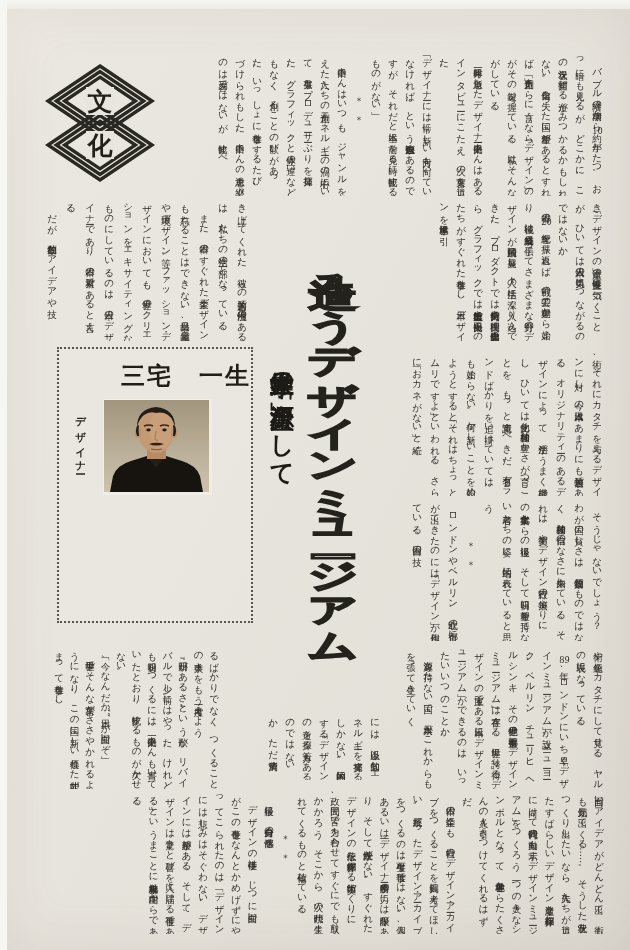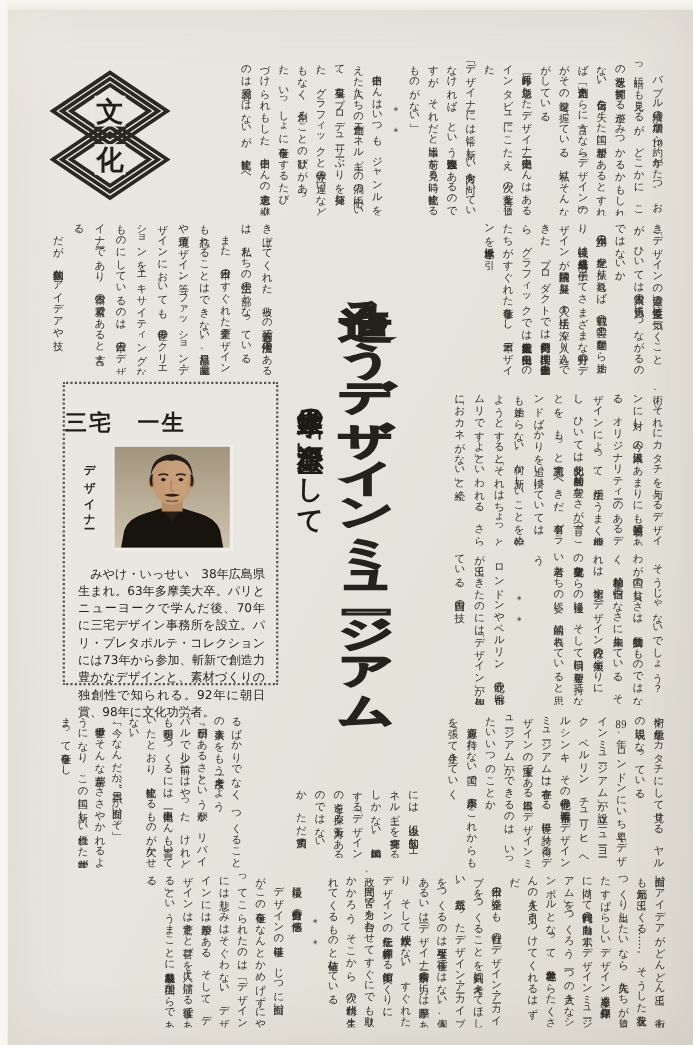--- a/index.html
+++ b/index.html
@@ -57,22 +57,22 @@
     font-size:24px;font-weight:700;letter-spacing:1px;
     color:#1d1b16;white-space:nowrap;
   }
   
   .profile-box{
     position:absolute;left:57px;top:347px;width:196px;height:276px;
     border:2px dotted #56544b;box-sizing:border-box;
     background:rgba(240,237,230,0.25);
   }
   .profile-name{
-    margin-top:22px;text-align:left;
-    font-size:20px;font-weight:700;letter-spacing:2px;color:#201e19;
+    margin-top:11px;text-align:right;
+    font-size:24px;font-weight:700;letter-spacing:2px;color:#201e19;
   }
   .photo-row{position:relative;height:100px;margin-top:7px;}
   .profile-role{
     position:absolute;left:15px;top:10px;
     writing-mode:vertical-rl;-webkit-writing-mode:vertical-rl;
     font-size:10.5px;letter-spacing:3px;color:#2a2823;font-weight:700;
   }
   .photo-frame{position:absolute;left:44px;top:0px;width:107px;height:94px;background:#efede6;padding:1px;}
   .profile-bio{
     padding:9px 10px 0 12px;
@@ -158,15 +158,14 @@
           <ellipse cx="60.5" cy="30" rx="2.2" ry="1.4" fill="#221a14"></ellipse>
 
           <path d="M52,31 L51,39 Q52,41 54,40" stroke="#a87e5c" stroke-width="1.2" fill="none"></path>
 
           <path d="M45,44 Q52,41.5 60,44 Q52,47 45,44 Z" fill="#2b211a"></path>
 
           <path d="M47,49 Q52,50.5 58,49" stroke="#7e5a41" stroke-width="1.2" fill="none"></path>
         </svg>
       </div>
     </div>
-    <div class="profile-bio">　みやけ・いっせい　38年広島県生まれ。63年多摩美大卒。パリとニューヨークで学んだ後、70年に三宅デザイン事務所を設立。パリ・プレタポルテ・コレクションには73年から参加、斬新で創造力豊かなデザインと、素材づくりの独創性で知られる。92年に朝日賞、98年に文化功労者。</div>
   </div>
 </div>
 
 </body></html>

